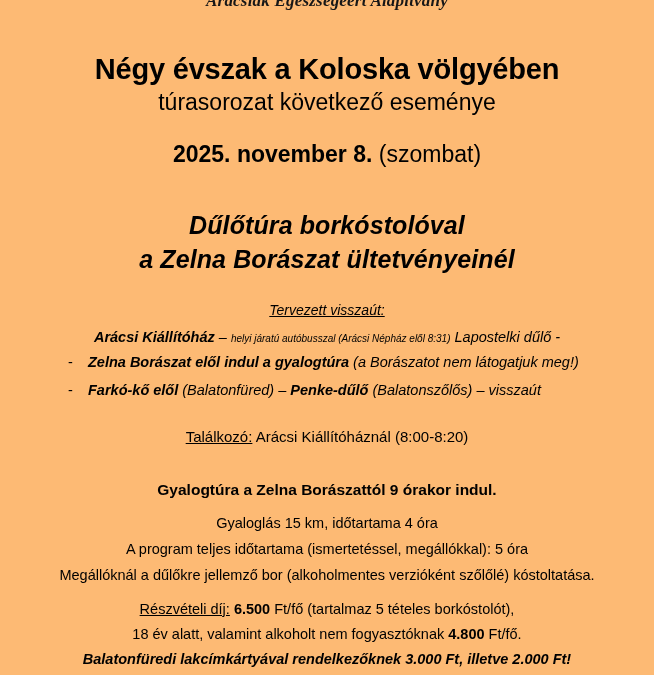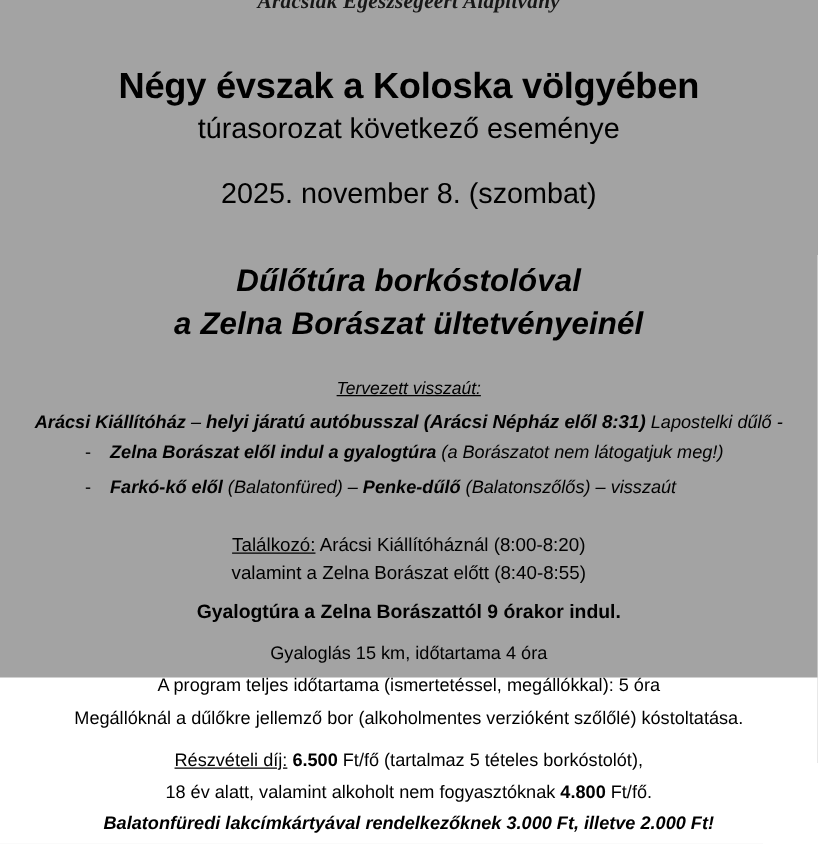--- a/index.html
+++ b/index.html
@@ -13,22 +13,22 @@
     height: 675px;
     overflow: hidden;
     font-family: "Liberation Sans", sans-serif;
     color: #000000;
     -webkit-font-smoothing: antialiased;
   }
 
   .page {
     position: relative;
     width: 654px;
-    height: 542px;
-    background: #a3a3a3;
+    height: 675px;
+    background: #fdba74;
   }
 
   
   .org-line {
     position: absolute;
     top: -9px;
     left: 0;
     width: 654px;
     text-align: center;
     font-family: "Liberation Serif", serif;
@@ -62,21 +62,21 @@
     font-weight: normal;
   }
   .date-line {
     position: absolute;
     top: 141px;
     left: 0;
     width: 654px;
     text-align: center;
     font-size: 23px;
   }
-  .date-line .d-bold { font-weight: normal; margin-top: 44px; }
+  .date-line .d-bold { font-weight: bold; margin-top: 44px; }
   .date-line .d-reg  { font-weight: normal; }
 
   .event-title {
     position: absolute;
     top: 209px;
     left: 0;
     width: 654px;
     text-align: center;
     font-size: 25px;
     font-weight: bold;
@@ -102,21 +102,21 @@
     position: absolute;
     top: 329px;
     left: 0;
     width: 654px;
     text-align: center;
     font-size: 14.5px;
     font-style: italic;
     white-space: nowrap;
   }
   .route-line-1 .strong { font-weight: bold; }
-  .route-line-1 .small  { font-size: 15px; font-weight: bold; }
+  .route-line-1 .small  { font-size: 10px; font-weight: normal; }
   .route-line-1 .plain  { font-weight: normal; }
 
   .route-item {
     position: absolute;
     left: 0;
     width: 654px;
     font-size: 14.5px;
     font-style: italic;
     white-space: nowrap;
   }
@@ -230,21 +230,20 @@
 
   <div class="route-item" id="route-item-1">
     <span class="bullet">-</span>
     <span class="ritext"><span class="strong">Farkó-kő elől</span><span class="plain"> (Balatonfüred) – </span><span class="strong">Penke-dűlő</span><span class="plain"> (Balatonszőlős) – visszaút</span></span>
   </div>
 
   <div class="meet" id="meet-0">
     <span class="u">Találkozó:</span><span> Arácsi Kiállítóháznál (8:00-8:20)</span>
   </div>
 
-  <div class="meet" id="meet-1">valamint a Zelna Borászat előtt (8:40-8:55)</div>
 
   <div class="depart">Gyalogtúra a Zelna Borászattól 9 órakor indul.</div>
 
   <div class="detail" id="detail-0">Gyaloglás 15 km, időtartama 4 óra</div>
   <div class="detail" id="detail-1">A program teljes időtartama (ismertetéssel, megállókkal): 5 óra</div>
   <div class="detail" id="detail-2">Megállóknál a dűlőkre jellemző bor (alkoholmentes verzióként szőlőlé) kóstoltatása.</div>
 
   <div class="fee" id="fee-0">
     <span class="u">Részvételi díj:</span><span class="b"> 6.500</span><span> Ft/fő (tartalmaz 5 tételes borkóstolót),</span>
   </div>

